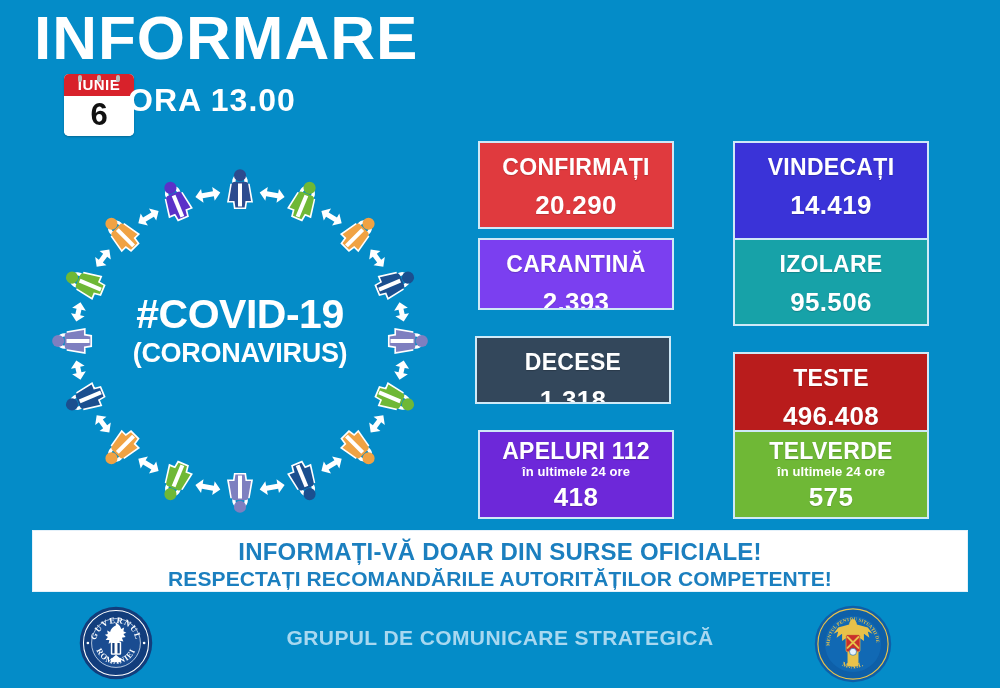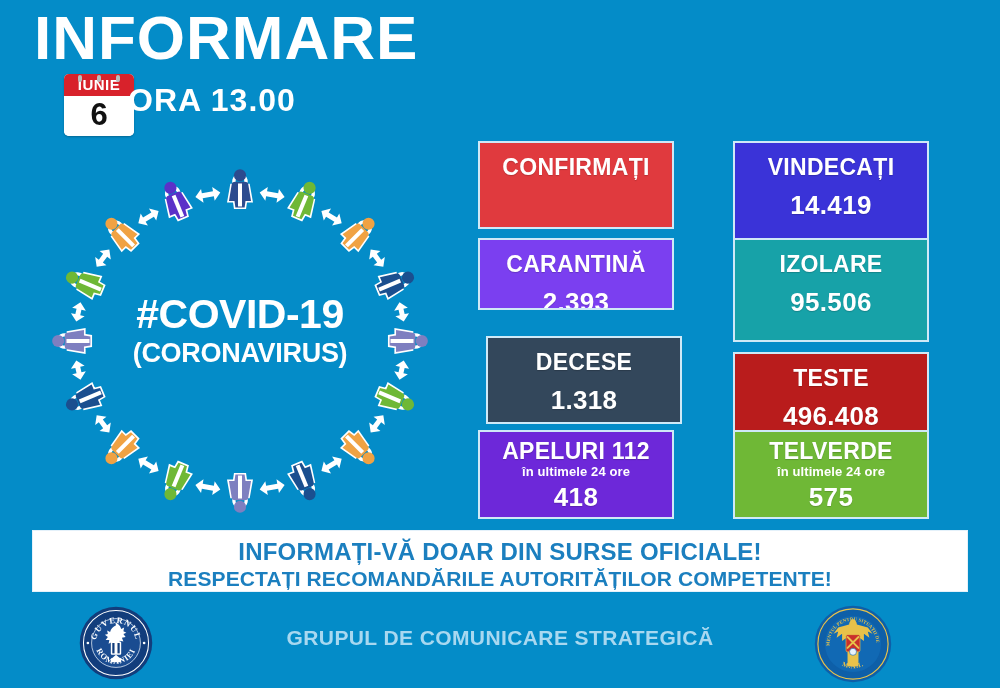--- a/index.html
+++ b/index.html
@@ -385,34 +385,35 @@
     </svg>
     <div class="covid-text">
       <div class="covid-main">#COVID-19</div>
       <div class="covid-sub">(CORONAVIRUS)</div>
     </div>
   </div>
 
   <div id="stat-layer">
       <div class="box two-line" style="left: 478px; top: 141px; width: 196px; height: 88px; background: rgb(224, 58, 62);">
         <div class="b-label">CONFIRMAȚI</div>
+        <div class="b-value">20.290</div>
       </div>
       <div class="box two-line" style="left: 733px; top: 141px; width: 196px; height: 108px; background: rgb(58, 51, 216);">
         <div class="b-label">VINDECAȚI</div>
         <div class="b-value">14.419</div>
       </div>
       <div class="box two-line" style="left: 478px; top: 238px; width: 196px; height: 72px; background: rgb(123, 63, 240);">
         <div class="b-label">CARANTINĂ</div>
         <div class="b-value">2.393</div>
       </div>
-      <div class="box two-line" style="left: 733px; top: 238px; width: 196px; height: 104px; background: rgb(23, 162, 168);">
+      <div class="box two-line" style="left: 733px; top: 238px; width: 196px; height: 88px; background: rgb(23, 162, 168);">
         <div class="b-label">IZOLARE</div>
         <div class="b-value">95.506</div>
       </div>
-      <div class="box two-line" style="left: 486px; top: 336px; width: 196px; height: 88px; background: rgb(51, 71, 91);">
+      <div class="box two-line" style="left: 475px; top: 336px; width: 196px; height: 68px; background: rgb(51, 71, 91);">
         <div class="b-label">DECESE</div>
         <div class="b-value">1.318</div>
       </div>
       <div class="box two-line" style="left: 733px; top: 352px; width: 196px; height: 88px; background: #b91c1c;">
         <div class="b-label">TESTE</div>
         <div class="b-value">496.408</div>
       </div>
       <div class="box three-line" style="left: 478px; top: 430px; width: 196px; height: 89px; background: #6d28d9;">
         <div class="b-label">APELURI 112</div>
         <div class="b-sub">în ultimele 24 ore</div>

